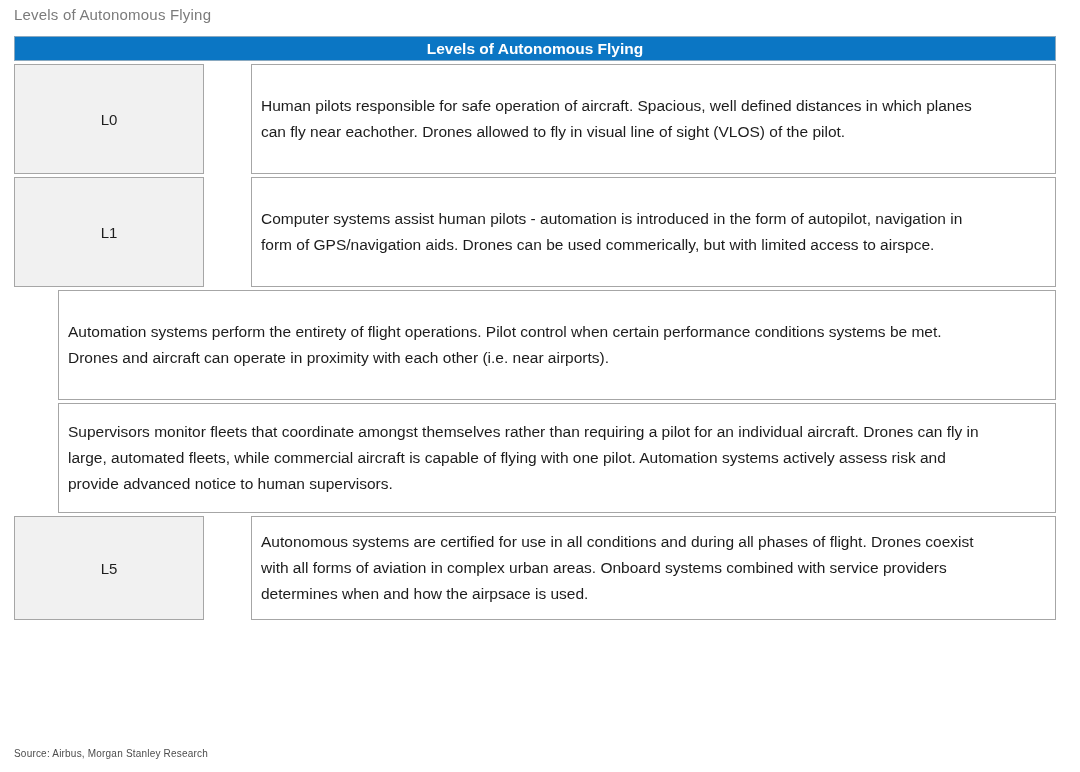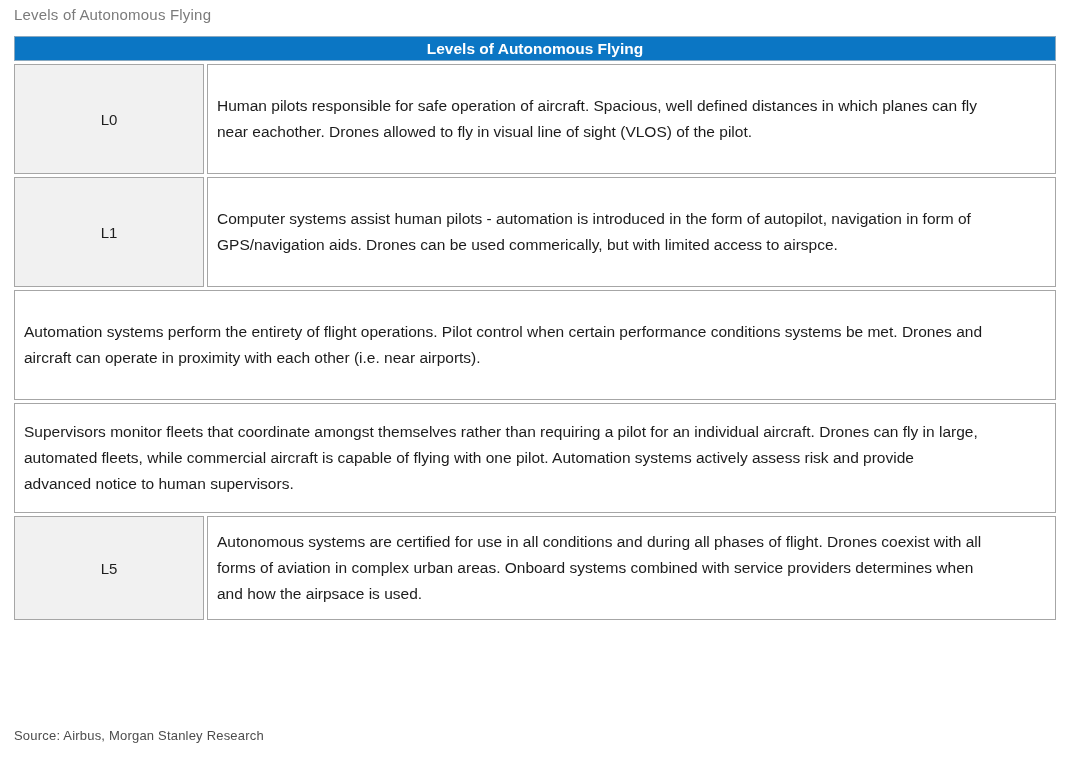--- a/index.html
+++ b/index.html
@@ -52,25 +52,26 @@
   }
   .desc-cell {
     flex: 1;
     background: #ffffff;
     display: flex;
     align-items: center;
     padding: 7px 72px 7px 9px;
     font-size: 15.5px;
     line-height: 26px;
     color: #1c1c1c;
+    margin-left: 44px;
   }
   .source-note {
     position: absolute;
-    left: 14px; top: 728px;
-    font-size: 13px;
+    left: 14px; top: 748px;
+    font-size: 10px;
     color: #4c4c4c;
     letter-spacing: 0.2px;
   }
 </style>
 </head>
 <body>
 
 <div class="page-title">Levels of Autonomous Flying</div>
 
 <div class="exhibit">

